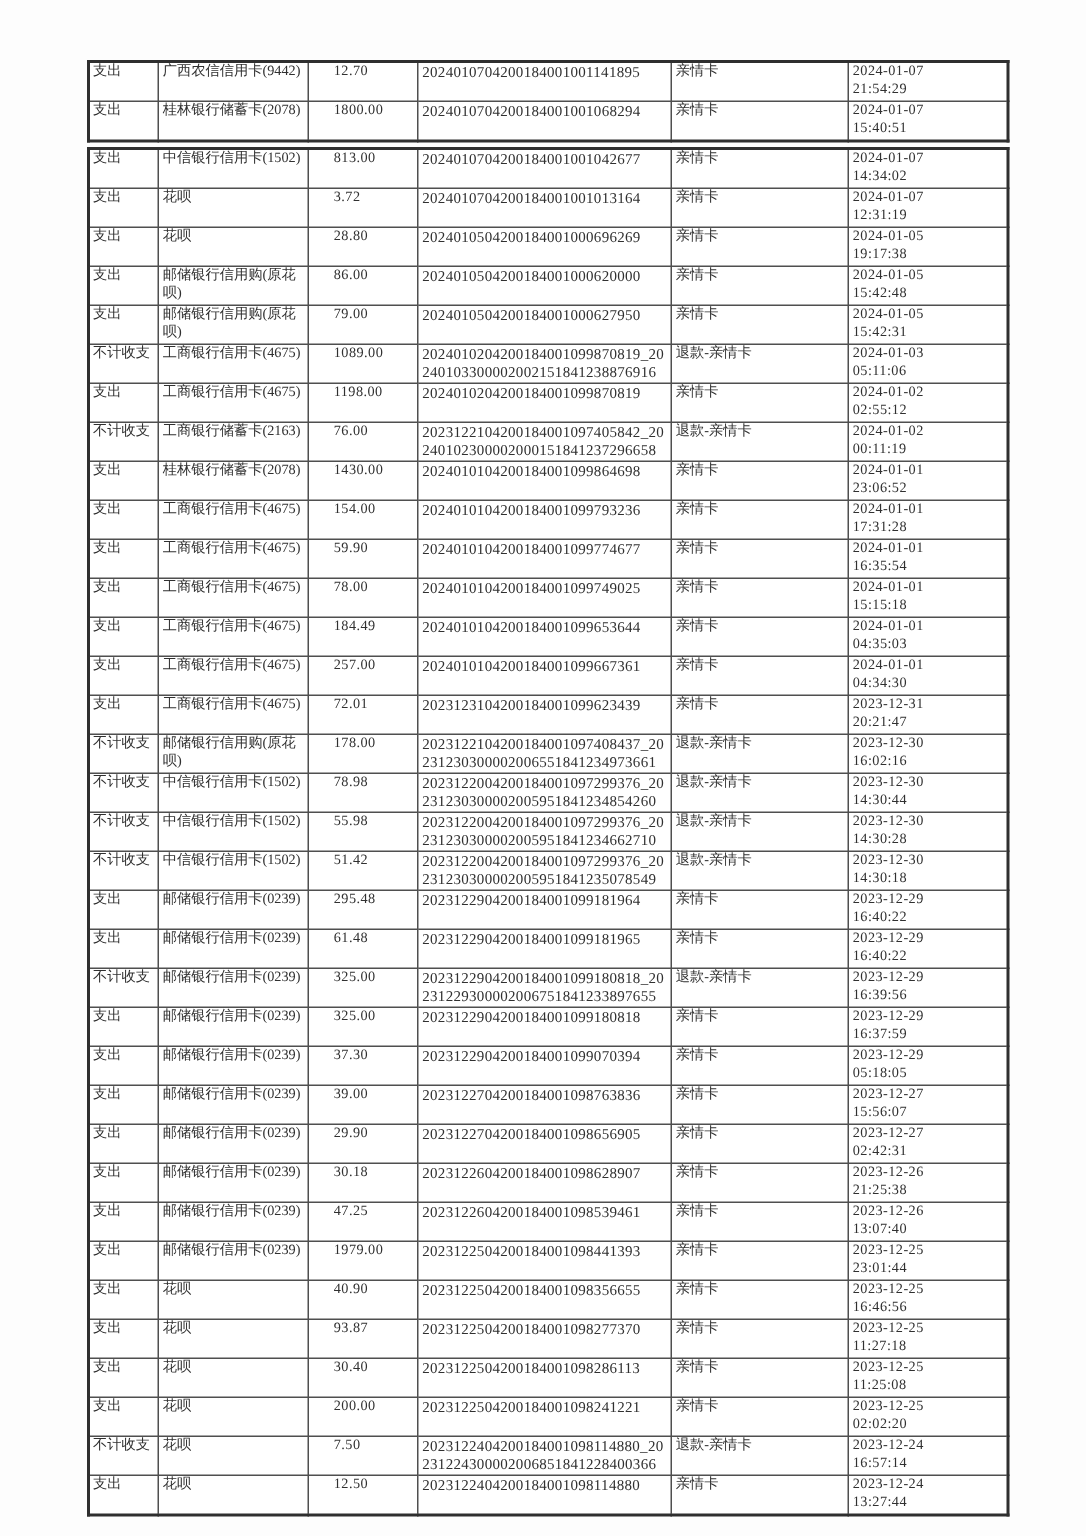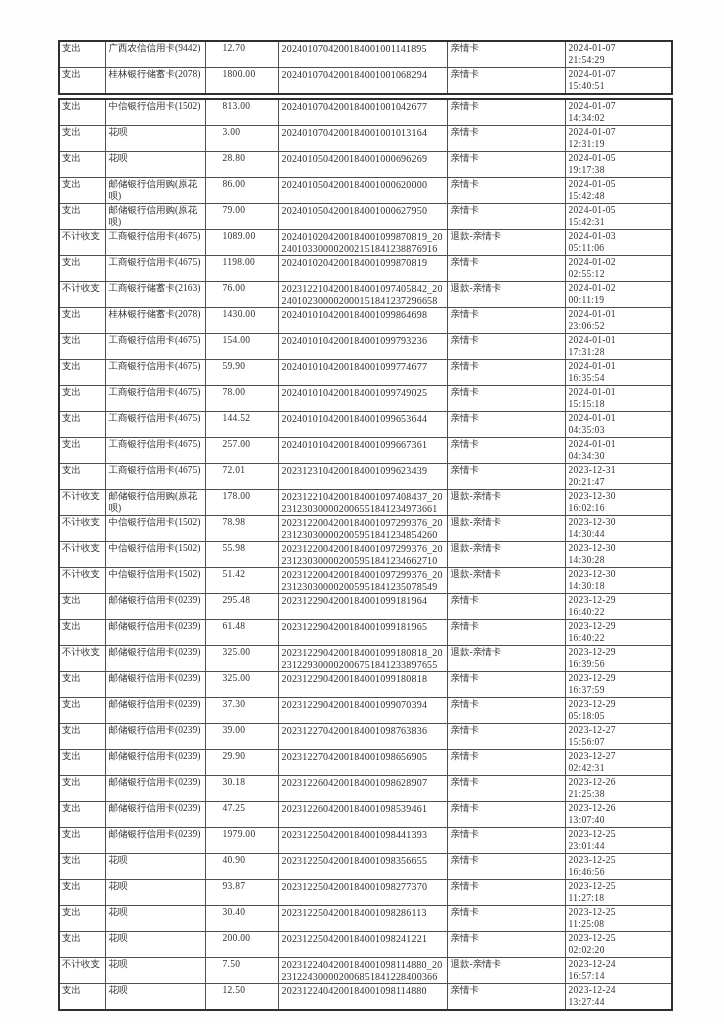--- a/index.html
+++ b/index.html
@@ -94,21 +94,21 @@
     <td class="c-remark">亲情卡</td>
     <td class="c-dt">
       <span class="dt-date">2024-01-07</span>
       <span class="dt-time">14:34:02</span>
     </td>
   </tr>
 
   <tr class="row">
     <td class="c-type">支出</td>
     <td class="c-acct">花呗</td>
-    <td class="c-amt">3.00</td>
+    <td class="c-amt">3.72</td>
     <td class="c-txn">2024010704200184001001013164</td>
     <td class="c-remark">亲情卡</td>
     <td class="c-dt">
       <span class="dt-date">2024-01-07</span>
       <span class="dt-time">12:31:19</span>
     </td>
   </tr>
 
   <tr class="row">
     <td class="c-type">支出</td>
@@ -226,21 +226,21 @@
     <td class="c-remark">亲情卡</td>
     <td class="c-dt">
       <span class="dt-date">2024-01-01</span>
       <span class="dt-time">15:15:18</span>
     </td>
   </tr>
 
   <tr class="row">
     <td class="c-type">支出</td>
     <td class="c-acct">工商银行信用卡(4675)</td>
-    <td class="c-amt">144.52</td>
+    <td class="c-amt">184.49</td>
     <td class="c-txn">2024010104200184001099653644</td>
     <td class="c-remark">亲情卡</td>
     <td class="c-dt">
       <span class="dt-date">2024-01-01</span>
       <span class="dt-time">04:35:03</span>
     </td>
   </tr>
 
   <tr class="row">
     <td class="c-type">支出</td>

